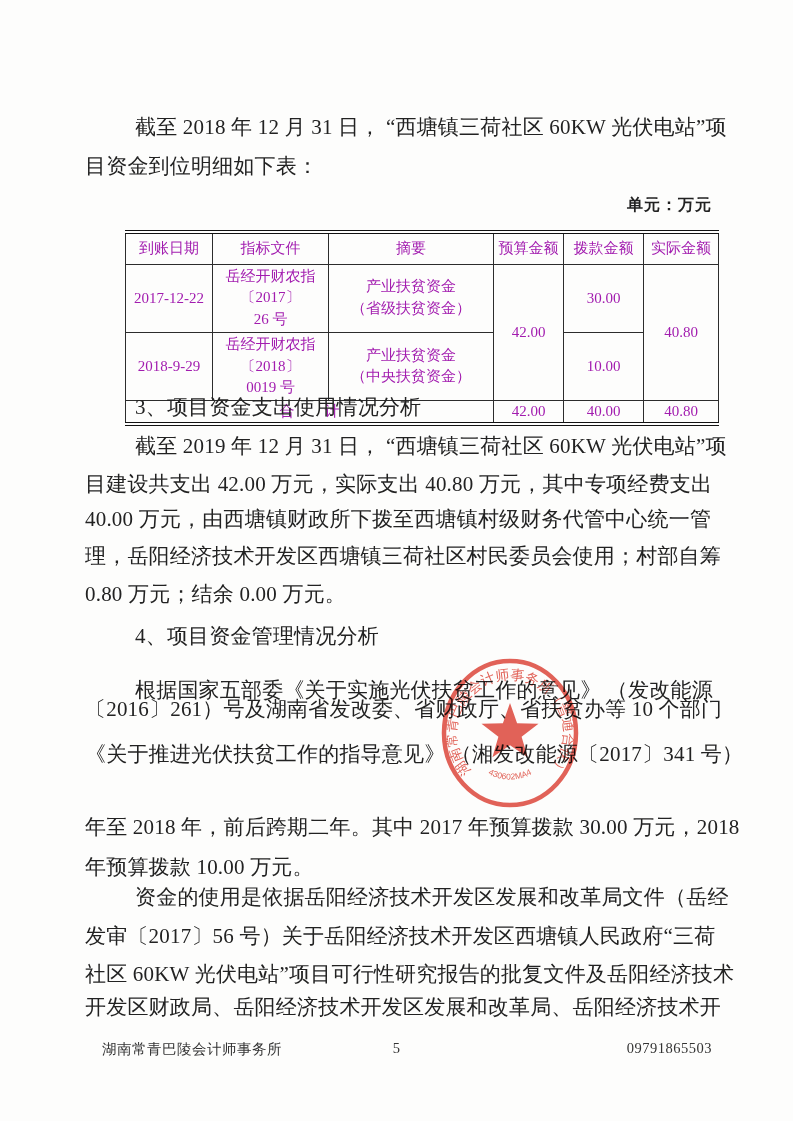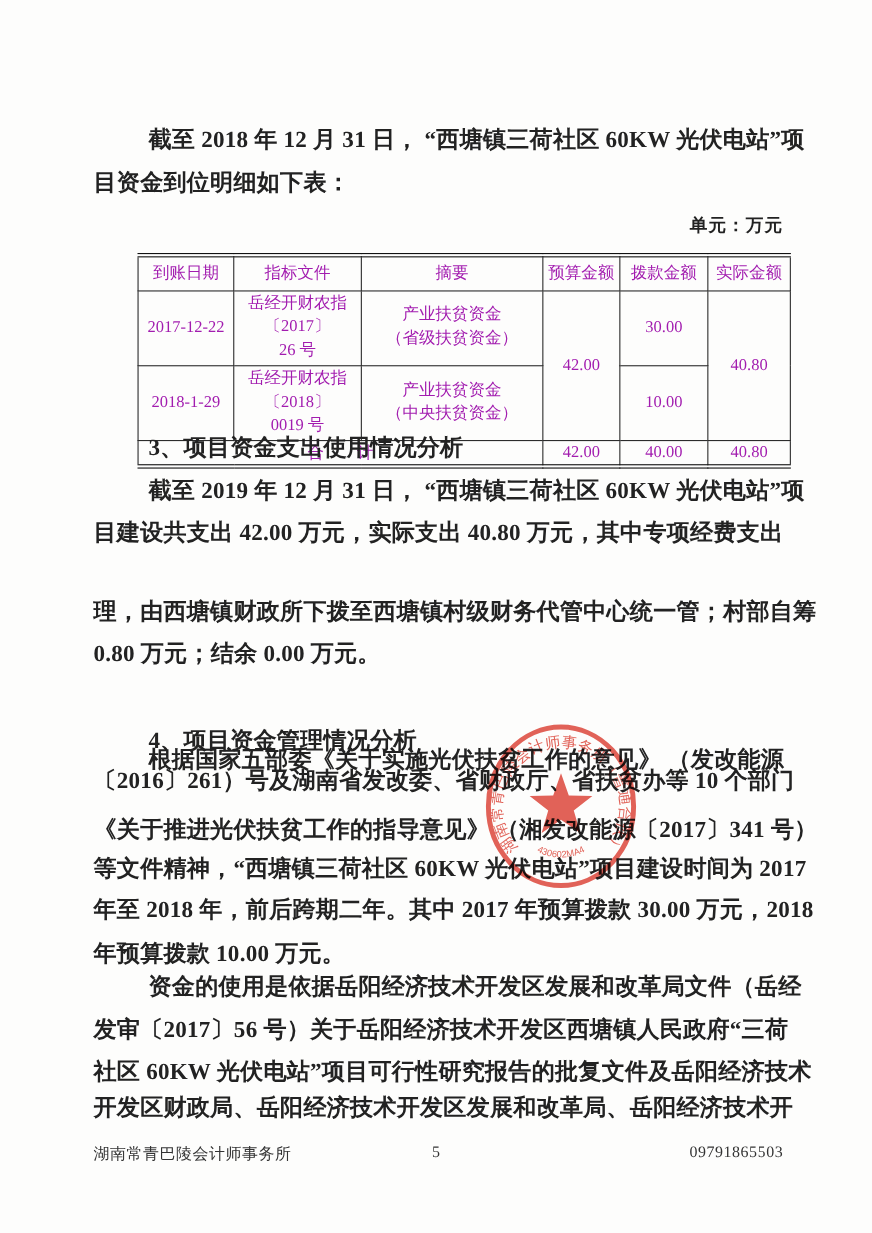--- a/index.html
+++ b/index.html
@@ -13,21 +13,20 @@
     color:#222;
   }
   .line{
     position:absolute;
     left:85px;
     width:628px;
     font-size:21px;
     line-height:30px;
     white-space:nowrap;
     letter-spacing:0.2px;
-    font-weight:bold;
   }
   .indent{ text-indent:50px; }
   .unit-label{
     position:absolute;
     top:195px;
     right:81px;
     font-size:16px;
     letter-spacing:1px;
     font-weight:bold;
   }
@@ -57,21 +56,21 @@
   table.fund-table tr.r1,table.fund-table tr.r2{ height:47px; }
   table.fund-table tr.tot{ height:16px; }
   .pre{ white-space:pre-line; line-height:1.45; }
   .footer-item{
     position:absolute;
     top:1040px;
     font-size:14.5px;
     color:#333;
     letter-spacing:0.5px;
   }
-  .footer-firm{ left:85px;text-align:right; }
+  .footer-firm{ left:102px;text-align:right; }
   .footer-page{ left:50%; transform:translateX(-50%); }
   .footer-phone{ right:81px; }
   .seal{
     position:absolute;
     left:430px;
     top:648px;
     width:160px;
     height:170px;
     mix-blend-mode:multiply;
     opacity:0.82;
@@ -111,48 +110,48 @@
         <td>2017-12-22</td>
         <td class="pre">岳经开财农指〔2017〕
 26 号</td>
         <td class="pre">产业扶贫资金
 （省级扶贫资金）</td>
         <td rowspan="2">42.00</td>
         <td>30.00</td>
         <td rowspan="2">40.80</td>
       </tr>
       <tr class="r2">
-        <td>2018-1-29</td>
+        <td>2018-9-29</td>
         <td class="pre">岳经开财农指〔2018〕
 0019 号</td>
         <td class="pre">产业扶贫资金
 （中央扶贫资金）</td>
         <td>10.00</td>
       </tr>
       <tr class="tot">
         <td colspan="3">合　　计</td>
         <td>42.00</td>
         <td>40.00</td>
         <td>40.80</td>
       </tr>
     </tbody>
       </table>
   </div>
 
   <div class="line indent" style="top:392px">3、项目资金支出使用情况分析</div>
   <div class="line indent" style="top:431px">截至 2019 年 12 月 31 日， “西塘镇三荷社区 60KW 光伏电站”项</div>
   <div class="line" style="top:469px">目建设共支出 42.00 万元，实际支出 40.80 万元，其中专项经费支出</div>
-  <div class="line" style="top:541px">理，由西塘镇财政所下拨至西塘镇村级财务代管中心统一管；村部自筹</div>
+  <div class="line" style="top:504px">40.00 万元，由西塘镇财政所下拨至西塘镇村级财务代管中心统一管</div>
+  <div class="line" style="top:541px">理，岳阳经济技术开发区西塘镇三荷社区村民委员会使用；村部自筹</div>
   <div class="line" style="top:579px">0.80 万元；结余 0.00 万元。</div>
 
-  <div class="line indent" style="top:658px">4、项目资金管理情况分析</div>
+  <div class="line indent" style="top:621px">4、项目资金管理情况分析</div>
   <div class="line indent" style="top:675px">根据国家五部委《关于实施光伏扶贫工作的意见》 （发改能源</div>
   <div class="line" style="top:694px">〔2016〕261）号及湖南省发改委、省财政厅、省扶贫办等 10 个部门</div>
   <div class="line" style="top:739px">《关于推进光伏扶贫工作的指导意见》 （湘发改能源〔2017〕341 号）</div>
-  <div class="line" style="top:774px">等文件精神，“西塘镇三荷社区 60KW 光伏电站”项目建设时间为 2017</div>
   <div class="line" style="top:812px">年至 2018 年，前后跨期二年。其中 2017 年预算拨款 30.00 万元，2018</div>
   <div class="line" style="top:852px">年预算拨款 10.00 万元。</div>
   <div class="line indent" style="top:882px">资金的使用是依据岳阳经济技术开发区发展和改革局文件（岳经</div>
   <div class="line" style="top:921px">发审〔2017〕56 号）关于岳阳经济技术开发区西塘镇人民政府“三荷</div>
   <div class="line" style="top:959px">社区 60KW 光伏电站”项目可行性研究报告的批复文件及岳阳经济技术</div>
   <div class="line" style="top:992px">开发区财政局、岳阳经济技术开发区发展和改革局、岳阳经济技术开</div>
 
   <svg class="seal" viewBox="-80 -85 160 170">
     <ellipse cx="0" cy="0" rx="66" ry="72" fill="none" stroke="#dd4034" stroke-width="4.5"></ellipse>
     <polygon fill="#dd4034" points="0,-30 7.1,-9.8 28.5,-9.3 11.6,3.8 17.6,24.3 0,12.2 -17.6,24.3 -11.6,3.8 -28.5,-9.3 -7.1,-9.8"></polygon>

